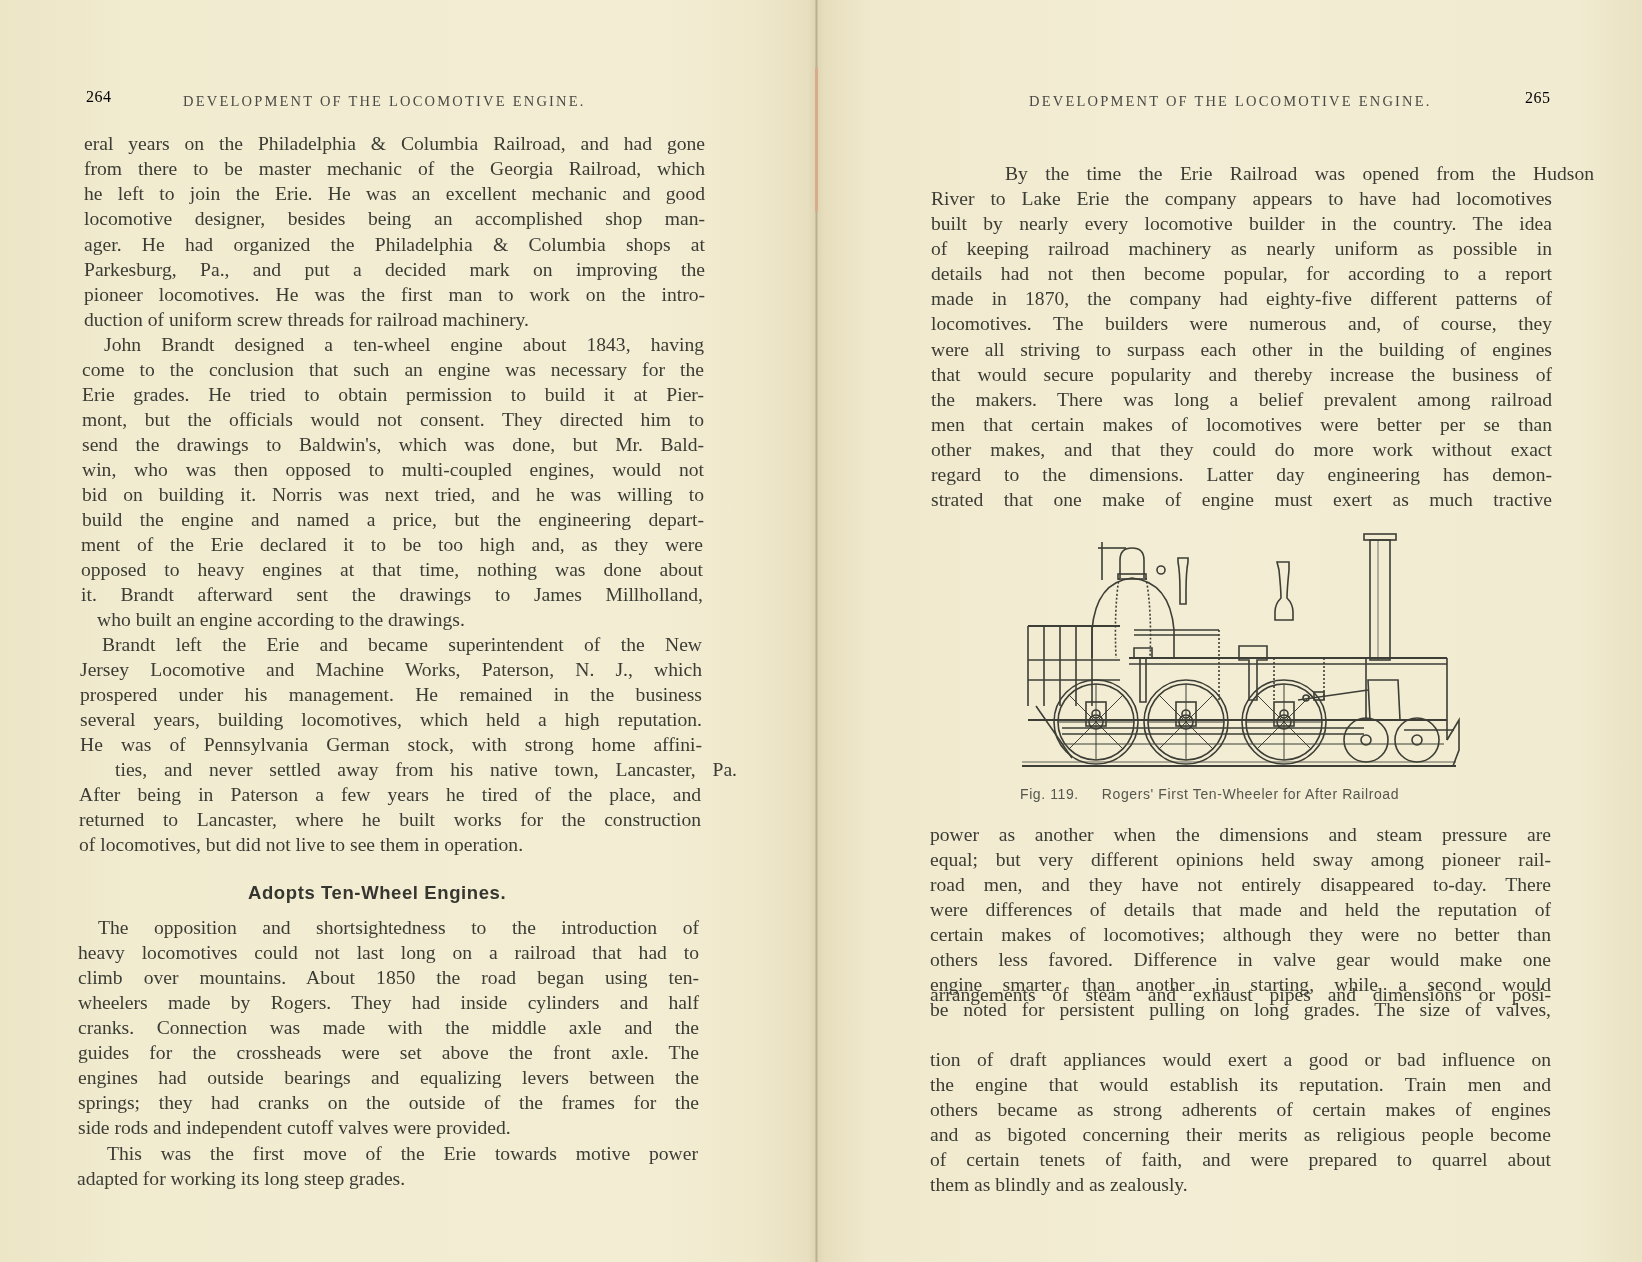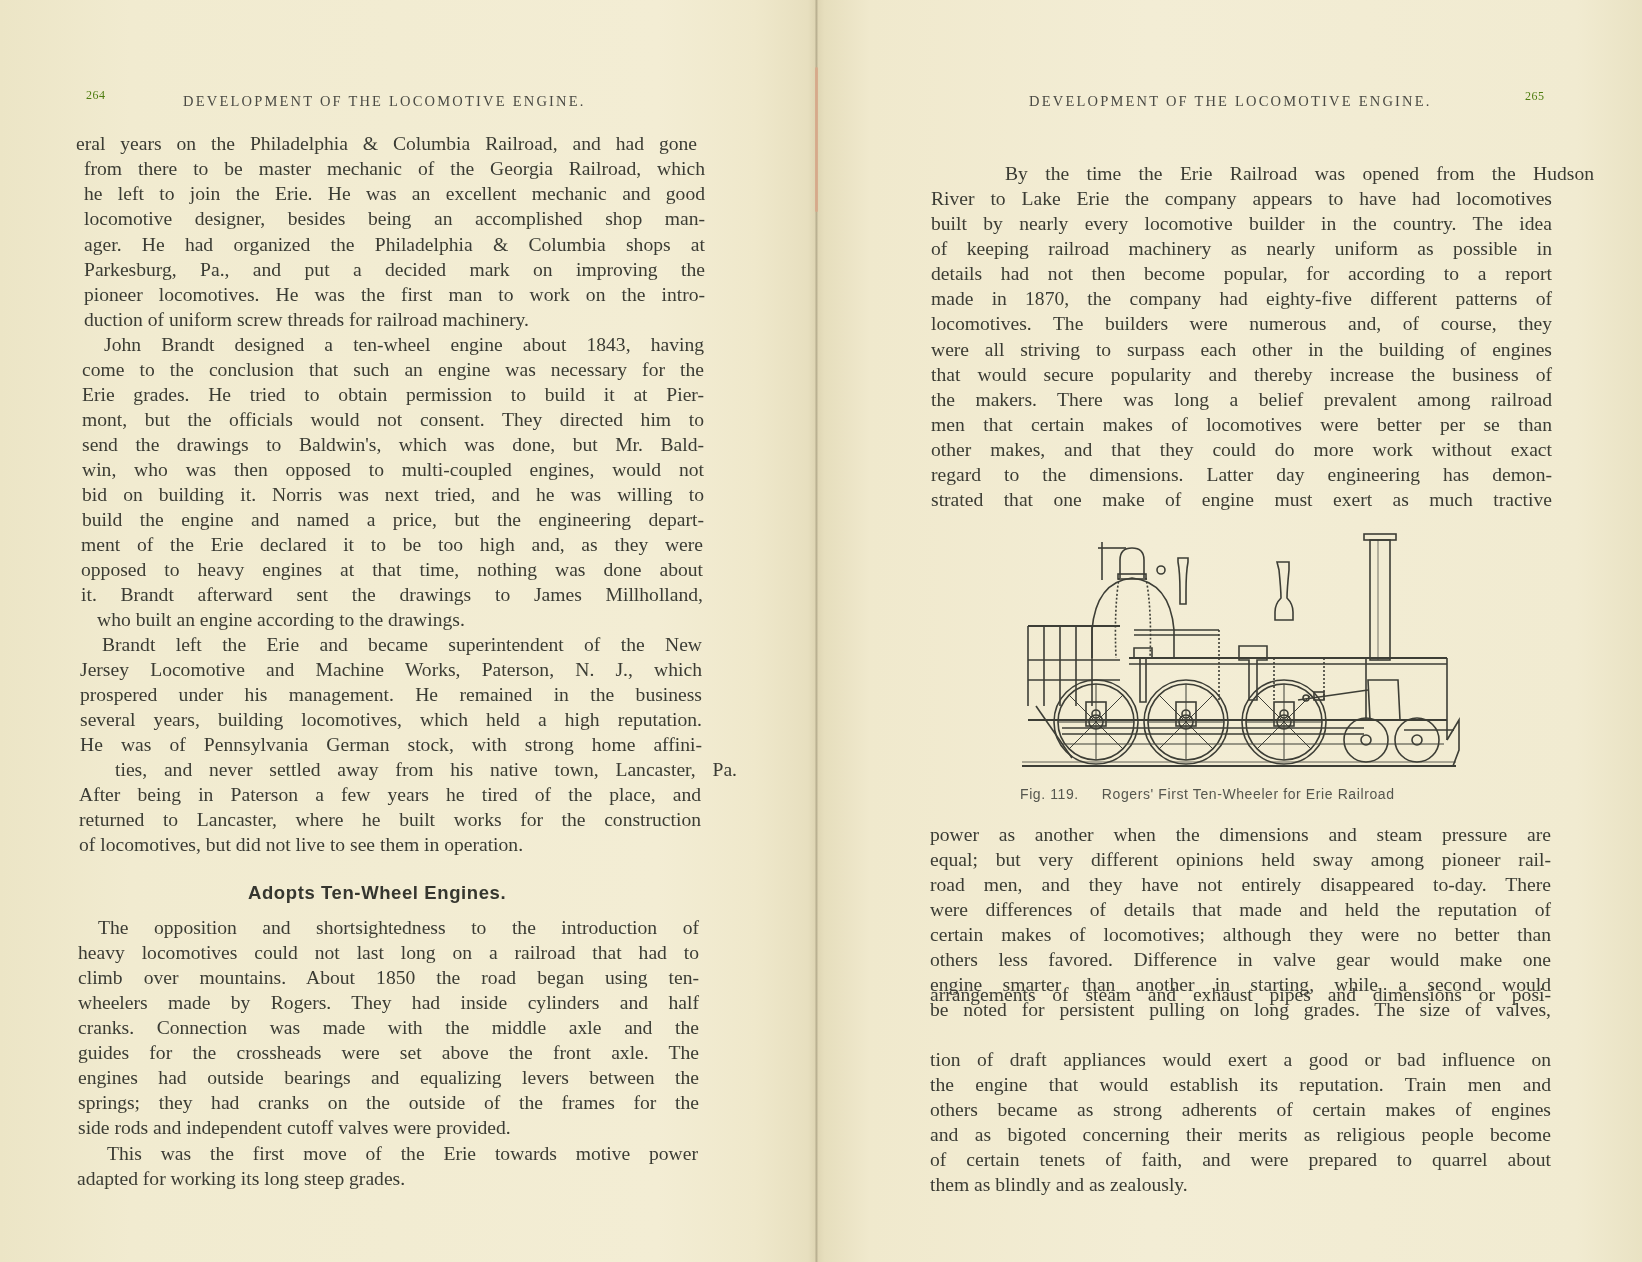--- a/index.html
+++ b/index.html
@@ -4,40 +4,40 @@
 <style>
   html, body { margin:0; padding:0; }
   body { width:1642px; height:1262px; overflow:hidden; position:relative;
     background: linear-gradient(90deg, #ece5c6 0%, #f1ebd0 8%, #f3edd4 40%, #efe8cb 46%, #e7dfbf 49.2%, #ddd4b2 49.7%, #e6debd 50.2%, #f0e9cd 53%, #f3edd5 70%, #f1ebd1 96%, #e9e2c3 100%);
     font-family: "Liberation Serif", "DejaVu Serif", serif; color:#3a3a33; }
   .spine { position:absolute; left:815px; top:0; width:3px; height:1262px; background:linear-gradient(90deg, rgba(150,140,110,0.15), rgba(120,110,85,0.35), rgba(150,140,110,0.1)); }
   .spine-red { position:absolute; left:815px; top:67px; width:3px; height:145px; background:#d9a88a; border-radius:2px; opacity:0.85; }
   .page { position:absolute; top:0; height:1262px; }
   .left { left:0; width:816px; }
   .right { left:818px; width:824px; }
-  .pnum { position:absolute; font-size:12px; letter-spacing:0.5px; color:#4d7c0f; }
+  .pnum { position:absolute; font-size:16px; letter-spacing:0.5px; color:#000000; }
   .runhead { position:absolute; font-size:14.5px; letter-spacing:2.2px; color:#4a4a44; }
   .line { position:absolute; font-size:19.6px; line-height:24px; white-space:nowrap; color:#3b3c34; text-align:justify; text-align-last:justify; }
   .line.last { text-align-last:left; }
   .heading { position:absolute; font-family:"Liberation Sans","DejaVu Sans",sans-serif; font-size:18.5px; font-weight:bold; letter-spacing:0.6px; color:#35362f; white-space:nowrap; }
   .caption { position:absolute; font-family:"Liberation Sans","DejaVu Sans",sans-serif; font-size:14px; color:#55564e; letter-spacing:0.6px; white-space:nowrap; }
   .figure { position:absolute; }
 </style>
 </head>
 <body>
 
 <div class="spine"></div>
 <div class="spine-red"></div>
 
 <div class="page left">
   <div class="pnum" style="left:86px; top:88px;">264</div>
   <div class="runhead" style="left:183px; top:93px;">DEVELOPMENT OF THE LOCOMOTIVE ENGINE.</div>
 
   <div>
-    <div class="line" style="left:76px; top:132px; width:621px;">eral years on the Philadelphia &amp; Columbia Railroad, and had gone</div>
+    <div class="line" style="left:84px; top:132px; width:621px;">eral years on the Philadelphia &amp; Columbia Railroad, and had gone</div>
     <div class="line" style="left:84px; top:157px; width:621px;">from there to be master mechanic of the Georgia Railroad, which</div>
     <div class="line" style="left:84px; top:182px; width:621px;">he left to join the Erie.  He was an excellent mechanic and good</div>
     <div class="line" style="left:84px; top:207px; width:621px;">locomotive designer, besides being an accomplished shop man-</div>
     <div class="line" style="left:84px; top:233px; width:621px;">ager.  He had organized the Philadelphia &amp; Columbia shops at</div>
     <div class="line" style="left:84px; top:258px; width:621px;">Parkesburg, Pa., and put a decided mark on improving the</div>
     <div class="line" style="left:84px; top:283px; width:621px;">pioneer locomotives.  He was the first man to work on the intro-</div>
     <div class="line last" style="left:84px; top:308px; width:621px;">duction of uniform screw threads for railroad machinery.</div>
     <div class="line" style="left:104px; top:333px; width:600px;">John Brandt designed a ten-wheel engine about 1843, having</div>
     <div class="line" style="left:82px; top:358px; width:622px;">come to the conclusion that such an engine was necessary for the</div>
     <div class="line" style="left:82px; top:383px; width:622px;">Erie grades.  He tried to obtain permission to build it at Pier-</div>
@@ -200,21 +200,21 @@
       <circle cx="172" cy="184" r="4"></circle>
       <circle cx="270" cy="184" r="4"></circle>
 
       <line x1="22" y1="176" x2="58" y2="228"></line>
     </g>
   </svg>
 
   <div class="caption" style="left:202px; top:786px;">
     <span>Fig. 119.</span>
     <span style="display:inline-block; width:14px;"></span>
-    <span>Rogers' First Ten-Wheeler for Erie Railroad</span>
+    <span>Rogers' First Ten-Wheeler for After Railroad</span>
   </div>
 
   <div>
     <div class="line" style="left:112px; top:823px; width:621px;">power as another when the dimensions and steam pressure are</div>
     <div class="line" style="left:112px; top:848px; width:621px;">equal; but very different opinions held sway among pioneer rail-</div>
     <div class="line" style="left:112px; top:873px; width:621px;">road men, and they have not entirely disappeared to-day.  There</div>
     <div class="line" style="left:112px; top:898px; width:621px;">were differences of details that made and held the reputation of</div>
     <div class="line" style="left:112px; top:923px; width:621px;">certain makes of locomotives; although they were no better than</div>
     <div class="line" style="left:112px; top:948px; width:621px;">others less favored.  Difference in valve gear would make one</div>
     <div class="line" style="left:112px; top:973px; width:621px;">engine smarter than another in starting, while a second would</div>

